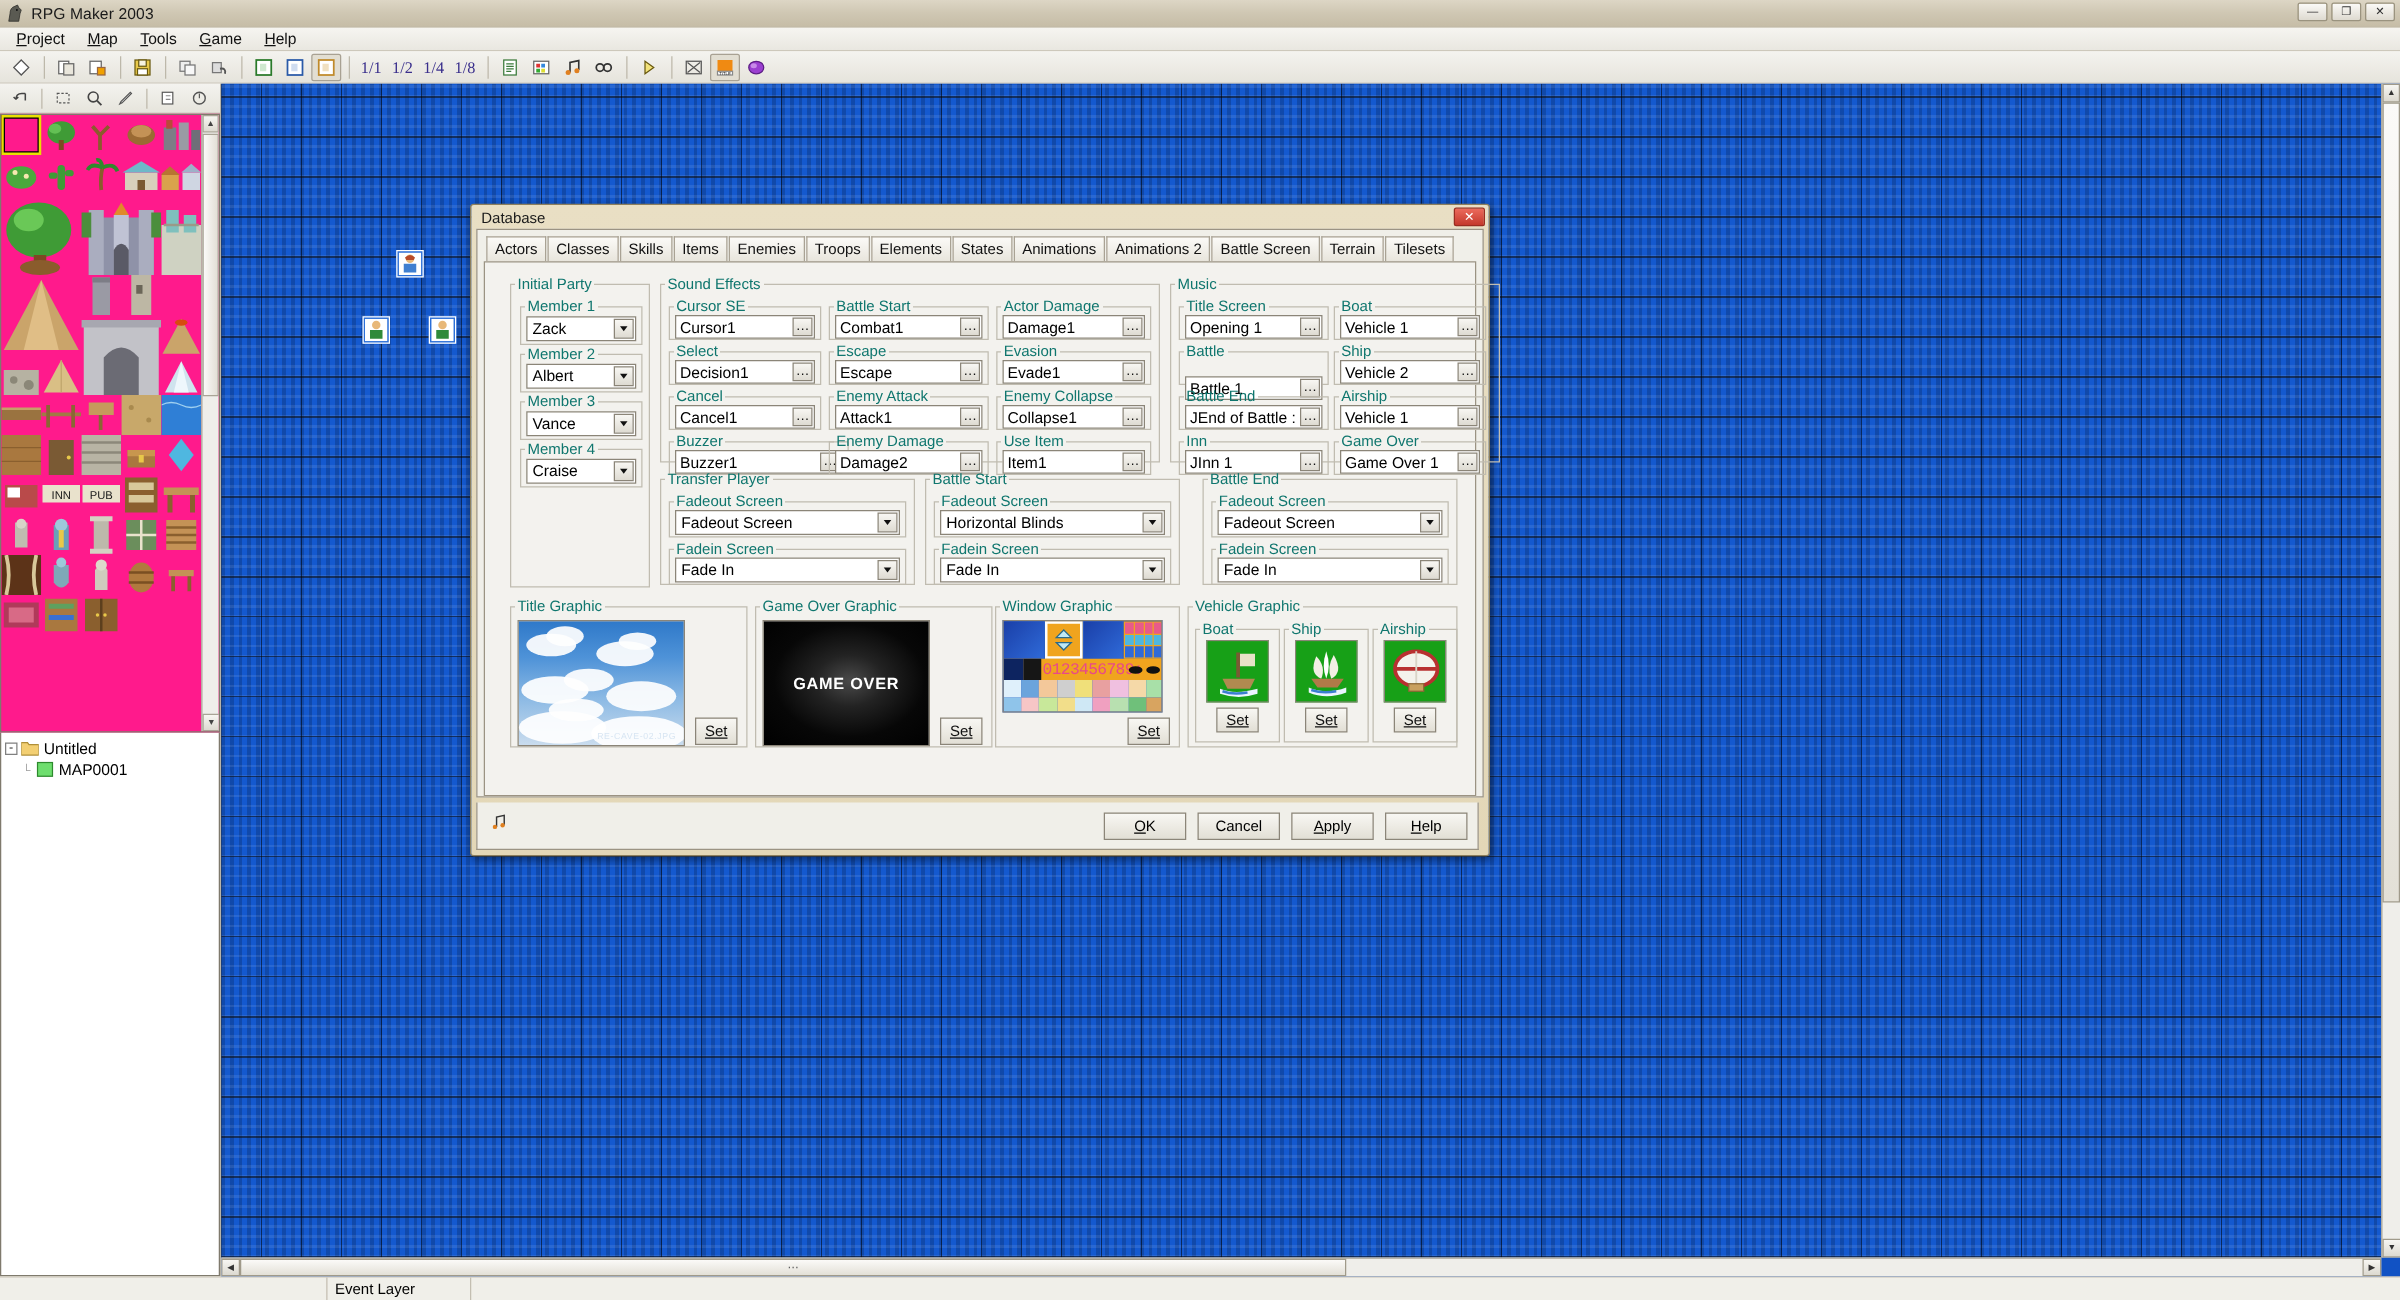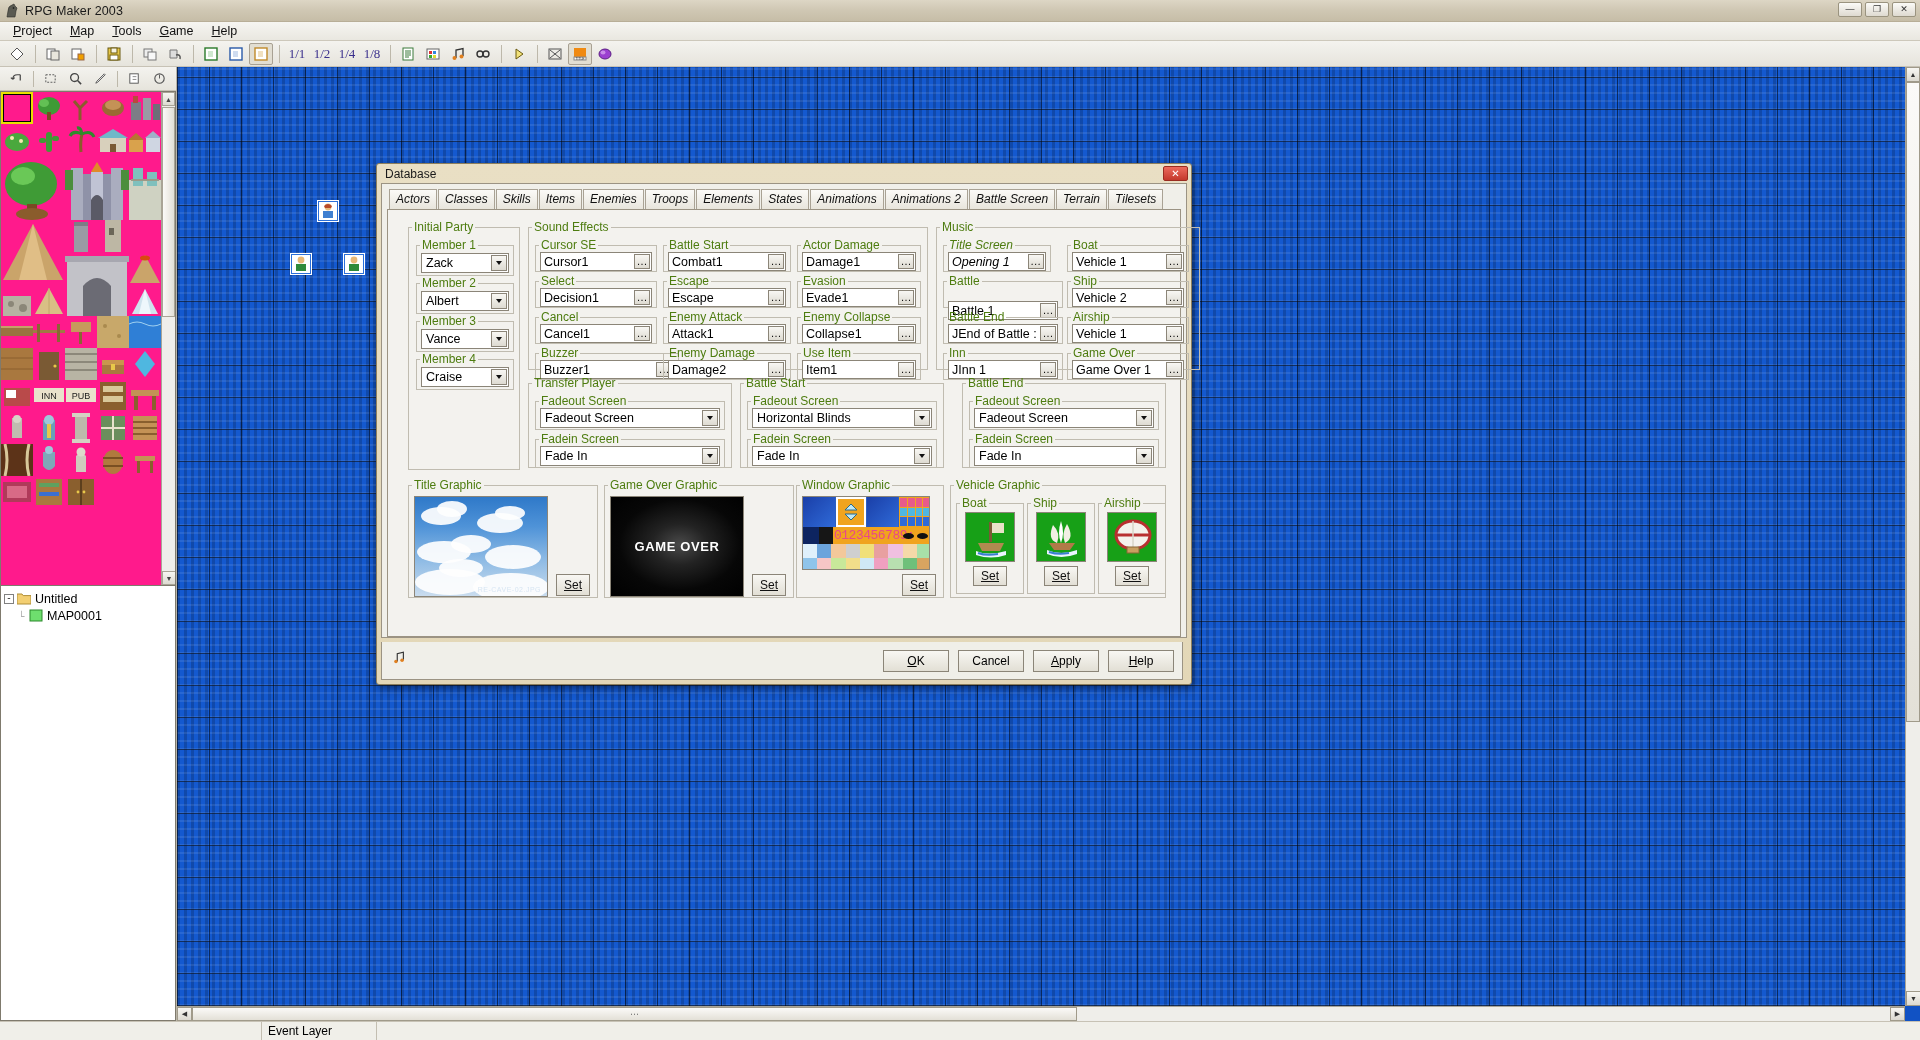--- a/index.html
+++ b/index.html
@@ -192,21 +192,21 @@
     border: 1px solid #9a2c20; border-radius: 2px;
     color: #fff; font-size: 10px; display:flex;align-items:center;justify-content:center;
   }
   .dlg-inner {
     margin: 0 4px 4px 4px; flex: 1;
     background: #f0efe9; border: 1px solid #9b9383;
     display: flex; flex-direction: column;
     padding: 5px 5px 0 5px;
   }
 
-  .tabrow { display: flex; gap: 0; padding-left: 2px; font-style: italic; }
+  .tabrow { display: flex; gap: 0; padding-left: 2px; }
   .tab {
     padding: 2px 6px 3px 6px; font-size: 12px;
     background: linear-gradient(to bottom,#fbfaf7,#e8e5dc);
     border: 1px solid #a9a294; border-bottom: none;
     margin-right: 1px; color: #111; white-space: nowrap;
   }
   .tabrow2 { display: flex; padding-left: 2px; margin-top: 1px; }
   .tab2 {
     flex: 1; text-align: center; padding: 2px 0 3px 0; font-size: 12px;
     background: linear-gradient(to bottom,#fbfaf7,#e8e5dc);
@@ -222,21 +222,21 @@
     margin-top: 0; position: relative; padding: 6px;
   }
 
   
   fieldset.gb {
     position: absolute; margin: 0; padding: 0;
     border: 1px solid #c0bcb0;
     background: transparent;
   }
   fieldset.gb > legend {
-    font-size: 12px; color: #4d7c0f; padding: 0 2px; margin-left: 3px;
+    font-size: 12px; color: #0f766e; padding: 0 2px; margin-left: 3px;
   }
 
   .field {
     display: flex; align-items: stretch;
     border: 1px solid #8b8578; background: #fff; height: 19px;
   }
   .field input, .field .val {
     flex: 1; border: none; outline: none; background: transparent;
     font-family: "Liberation Sans", sans-serif; font-size: 12.5px;
     padding: 0 3px; color: #000; display: flex; align-items: center;
@@ -974,21 +974,21 @@
               <span class="val">Item1</span>
               <span class="ellipsis-btn">…</span>
             </div>
           </fieldset>
         </div>
       </fieldset>
 
       <fieldset class="gb" style="left:548px; top:10px; width:264px; height:150px;">
         <legend>Music</legend>
         <div style="position:relative;height:100%">
-          <fieldset class="gb" style="left:6px;top:4px;width:108px;height:34px;font-style:italic;">
+          <fieldset class="gb" style="left:6px;top:4px;width:120px;height:34px;">
             <legend>Title Screen</legend>
             <div class="field" style="margin:0 4px">
               <span class="val">Opening 1</span>
               <span class="ellipsis-btn">…</span>
             </div>
           </fieldset>
           <fieldset class="gb" style="left:6px;top:40px;width:120px;height:34px;">
             <legend>Battle</legend>
             <div class="field" style="margin:13px 4px">
               <span class="val">Battle 1</span>

